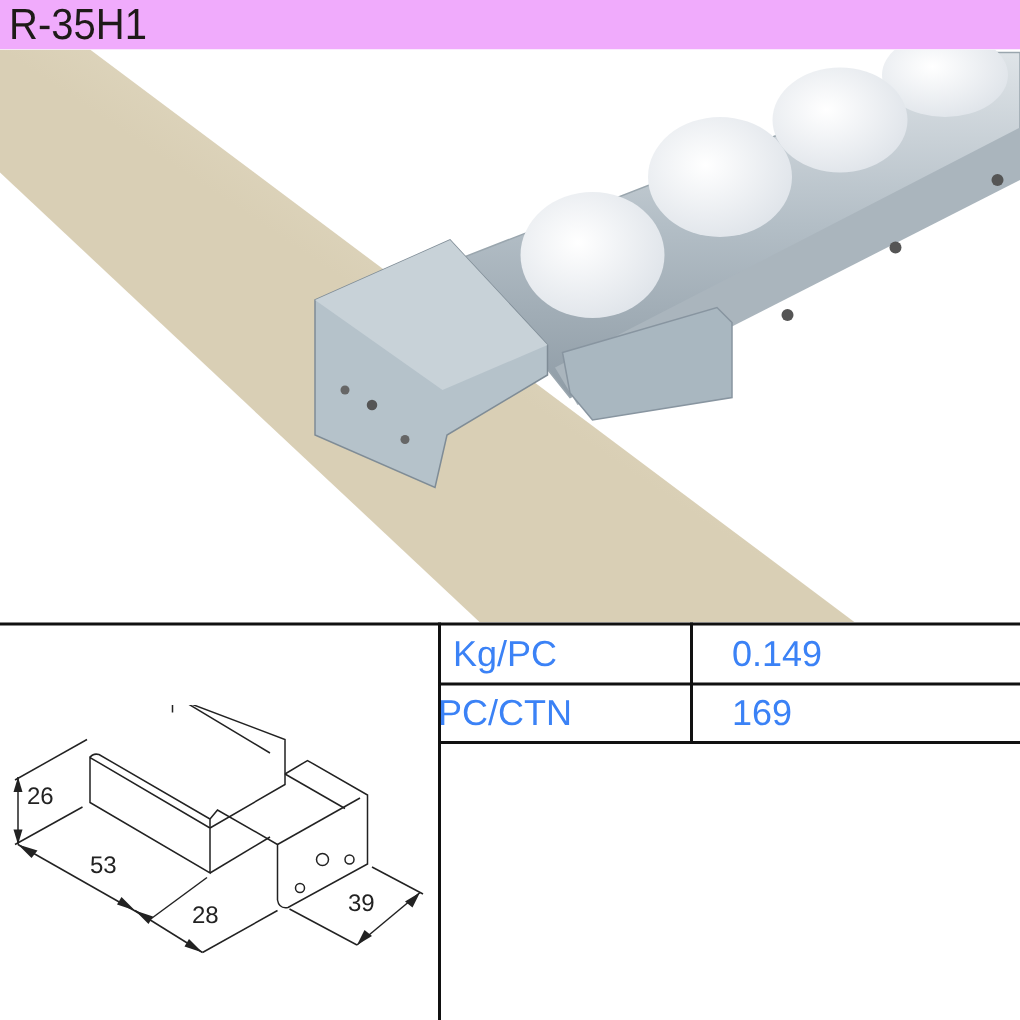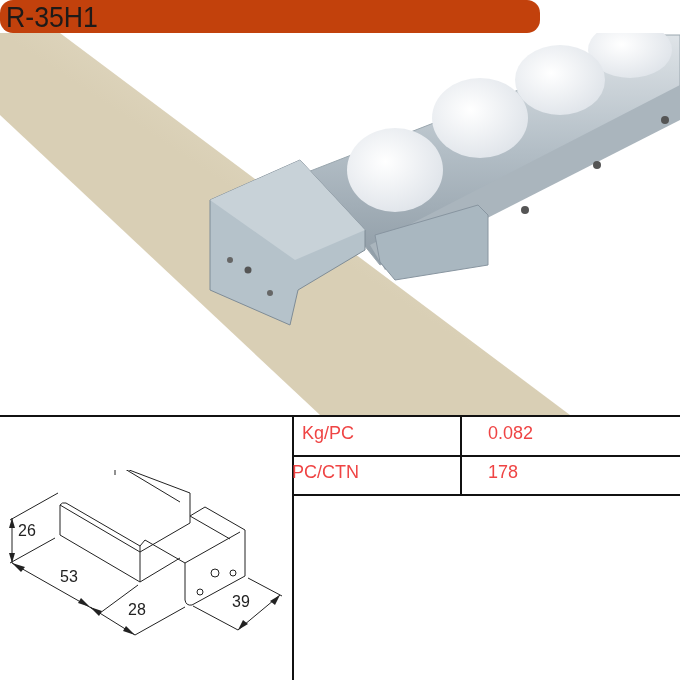--- a/index.html
+++ b/index.html
@@ -1,22 +1,22 @@
 <!DOCTYPE html>
 <html><head>
   <meta charset="utf-8">
   <style>
     html, body { margin: 0; padding: 0; }
     body { width: 680px; height: 680px; background: #ffffff; position: relative; overflow: hidden; font-family: "Liberation Sans", sans-serif; }
-    .header { position: absolute; left: 0; top: 0; width: 540px; height: 33px; background: #c2410c; border-radius: 13px; }
+    .header { position: absolute; left: 0; top: 0; width: 680px; height: 33px; background: #f0abfc; }
     .header-title { position: absolute; left: 6px; top: 1px; font-size: 29px; color: #1e1a18; letter-spacing: 0px; font-family: "Liberation Sans", sans-serif; transform: scaleX(0.92); transform-origin: left center; }
     .photo { position: absolute; left: 0; top: 33px; width: 680px; height: 382px; overflow: hidden; background: #ffffff; }
     .hline { position: absolute; height: 2px; background: #111; }
     .vline { position: absolute; width: 2px; background: #111; }
-    .cell-text { position: absolute; font-size: 18px; color: #ef4444; font-family: "Liberation Sans", sans-serif; }
+    .cell-text { position: absolute; font-size: 24px; color: #3b82f6; font-family: "Liberation Sans", sans-serif; }
     .diagram { position: absolute; left: 0; top: 470px; width: 324px; height: 180px; }
     .dim { font-size: 16px; fill: #222; font-family: "Liberation Sans", sans-serif; }
   </style>
 </head>
 <body>
 
 <div class="header">
   <span class="header-title">R-35H1</span>
 </div>
 
@@ -62,23 +62,23 @@
   </svg>
 </div>
 
 <div class="hline" style="left:0; top:415px; width:680px;"></div>
 <div class="vline" style="left:292px; top:415px; height:265px;"></div>
 <div class="vline" style="left:460px; top:415px; height:80px;"></div>
 <div class="hline" style="left:292px; top:455px; width:388px;"></div>
 <div class="hline" style="left:292px; top:494px; width:388px;"></div>
 
 <span class="cell-text" style="left:302px; top:423px;">Kg/PC</span>
-<span class="cell-text" style="left:488px; top:423px;">0.082</span>
+<span class="cell-text" style="left:488px; top:423px;">0.149</span>
 <span class="cell-text" style="left:292px; top:462px;">PC/CTN</span>
-<span class="cell-text" style="left:488px; top:462px;">178</span>
+<span class="cell-text" style="left:488px; top:462px;">169</span>
 
 <div class="diagram">
   <svg width="292" height="180" viewBox="0 0 292 180" xmlns="http://www.w3.org/2000/svg">
     <g fill="none" stroke="#222" stroke-width="1">
 
       <path d="M60,35 L60,65 L140,112 L140,82 Z"></path>
       <path d="M60,35 Q62,32 66,33 L140,76 L140,82"></path>
       <path d="M140,82 L190,53 L190,23 L116,-5"></path>
       <path d="M115,5 L115,-7 L180,32"></path>
       <path d="M140,112 L180,88"></path>

